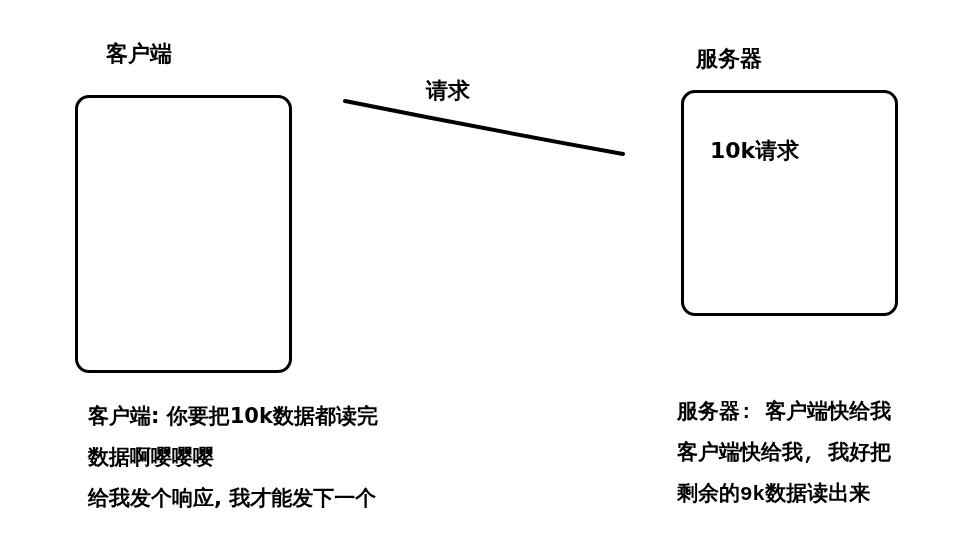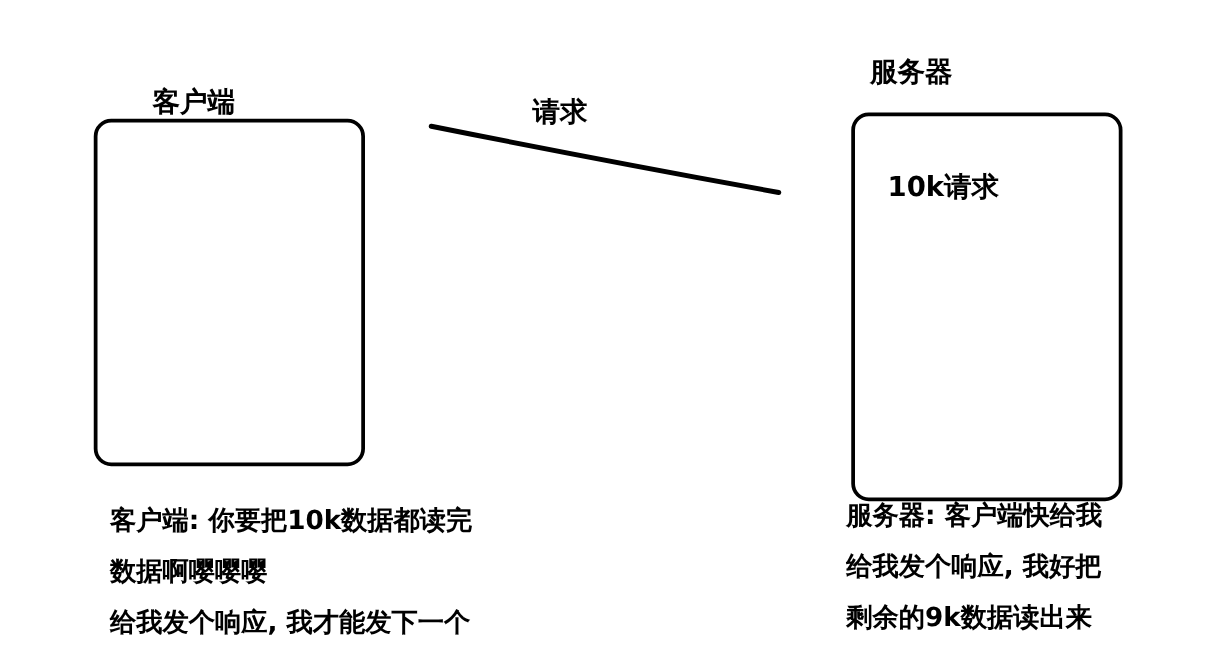--- a/index.html
+++ b/index.html
@@ -47,41 +47,41 @@
     svg.conn {
       position: absolute;
       left: 0; top: 0;
       width: 980px; height: 537px;
       pointer-events: none;
     }
   </style>
 </head>
 <body>
 
-<div class="title" style="left:122px; top:41px;margin-top:29px;">客户端</div>
+<div class="title" style="left:106px; top:41px;">客户端</div>
 
 <div class="box" style="left:75px; top:95px; width:217px; height:278px;"></div>
 
 <div class="title" style="left:696px; top:46px;">服务器</div>
 
-<div class="box" style="left:681px; top:90px; width:217px; height:311px;">
+<div class="box" style="left:681px; top:90px; width:217px; height:226px;">
   <div class="box-lines" style="left:26px; top:35px;">
     <div>10k请求</div>
   </div>
 </div>
 
 <svg class="conn" viewBox="0 0 980 537">
   <path d="M345 101 Q 480 128 623 154" stroke="#000" stroke-width="4" fill="none" stroke-linecap="round"></path>
 </svg>
 
 <div class="title" style="left:426px; top:78px;">请求</div>
 
 <div class="note" style="left:88px; top:396px;">
   <div>客户端: 你要把10k数据都读完</div>
   <div>数据啊嘤嘤嘤</div>
   <div>给我发个响应, 我才能发下一个</div>
 </div>
 
-<div class="note" style="left:677px; top:392px;">
+<div class="note" style="left:677px; top:392px;font-family:Liberation Mono, monospace;">
   <div>服务器: 客户端快给我</div>
-  <div>给我发个响应, 我好把</div>
+  <div>客户端快给我, 我好把</div>
   <div>剩余的9k数据读出来</div>
 </div>
 
 </body></html>

